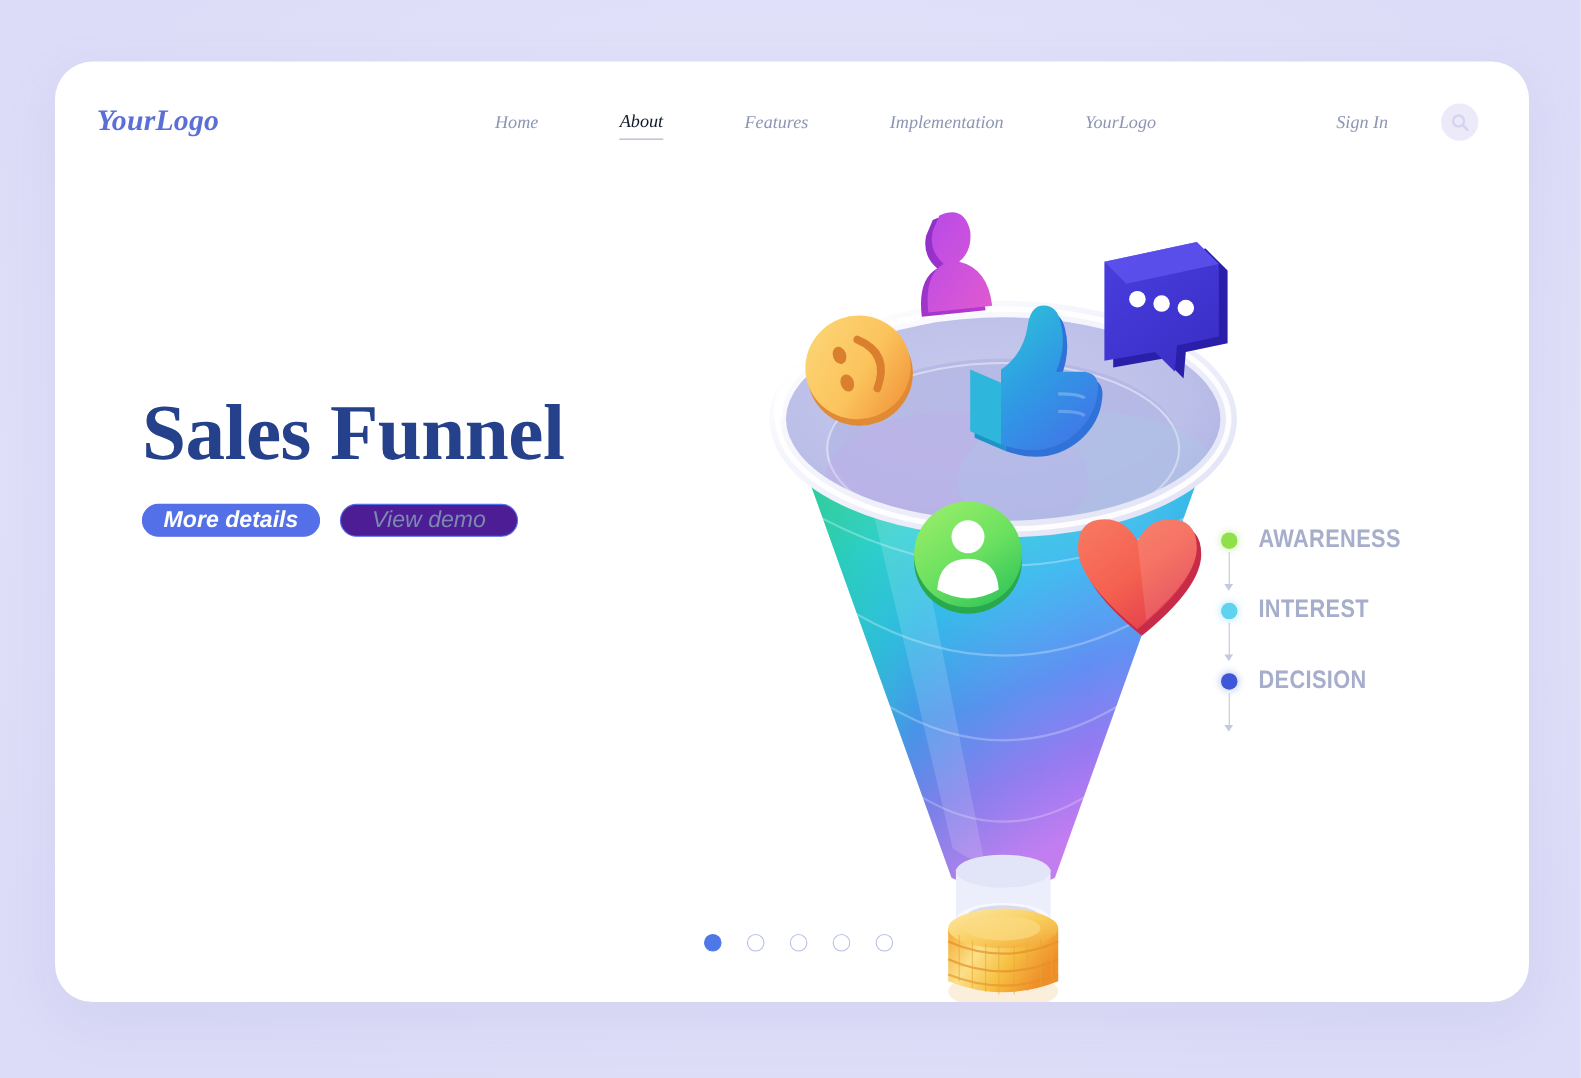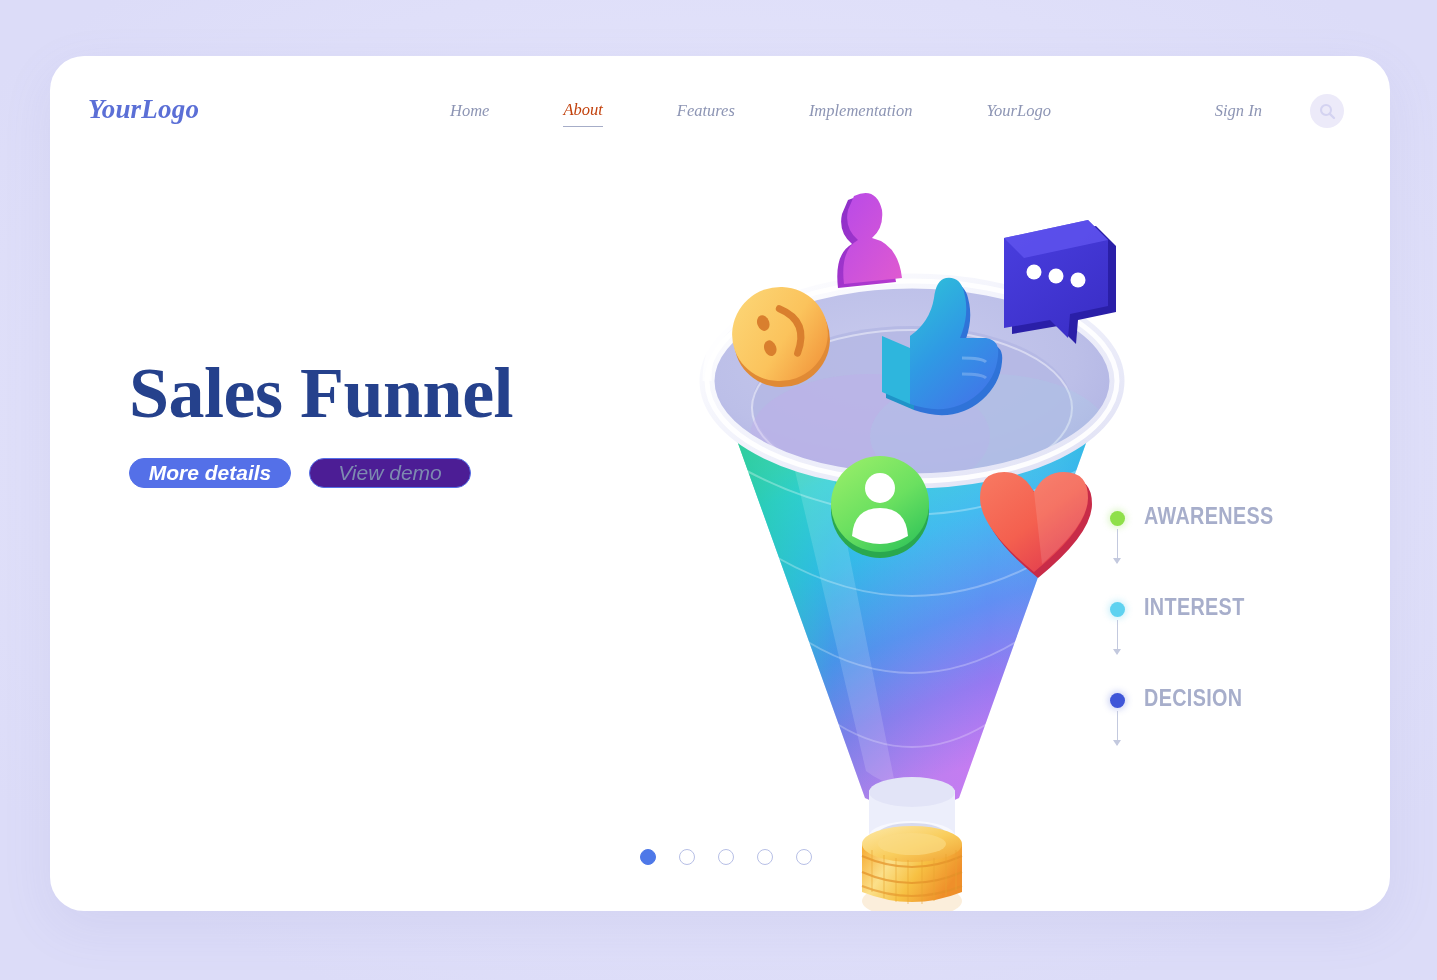--- a/index.html
+++ b/index.html
@@ -73,21 +73,21 @@
     font-style: italic;
     font-size: 16.5px;
     color: #8d95b4;
     margin-right: 74px;
     padding-bottom: 6px;
     white-space: nowrap;
     cursor: pointer;
   }
   .nav-item:last-child { margin-right: 0; }
   .nav-item.active {
-    color: #c2410c;
+    color: #0f172a;
     border-bottom: 1.6px solid #a6adc8;
   }
 
   .signin {
     position: absolute;
     right: 128px;
     top: 45px;
     font-family: "Liberation Serif", serif;
     font-style: italic;
     font-size: 16.5px;
@@ -177,21 +177,20 @@
   
   .legend {
     position: absolute;
     left: 1060px;
     top: 420px;
     width: 240px;
   }
   .legend-row {
     position: relative;
     height: 64px;
-    margin-top: 27px;
   }
   .legend-dot {
     position: absolute;
     left: 0;
     top: 8px;
     width: 15px;
     height: 15px;
     border-radius: 50%;
   }
   .legend-label {

